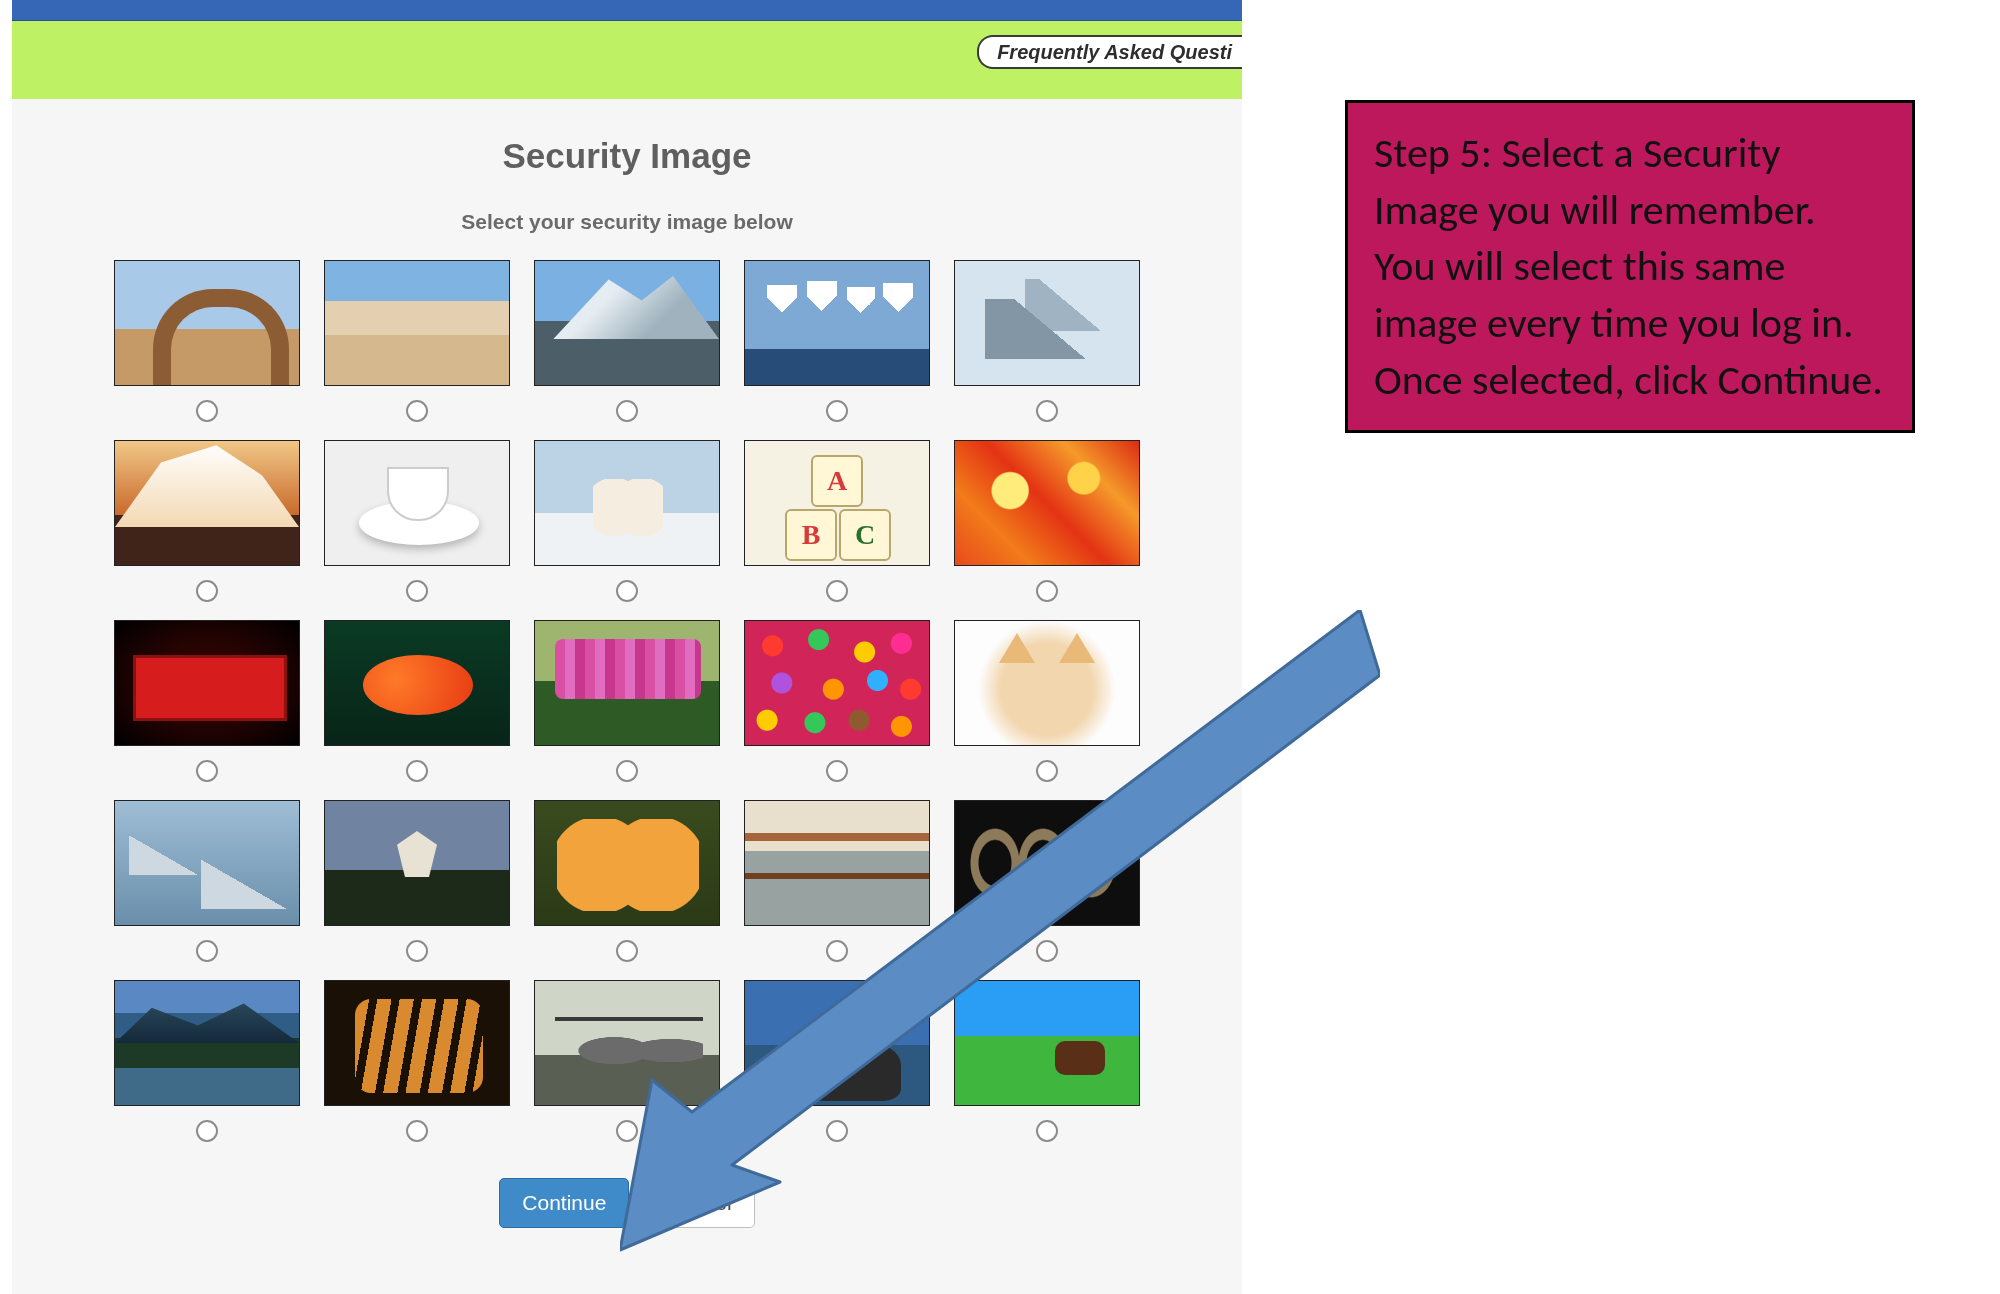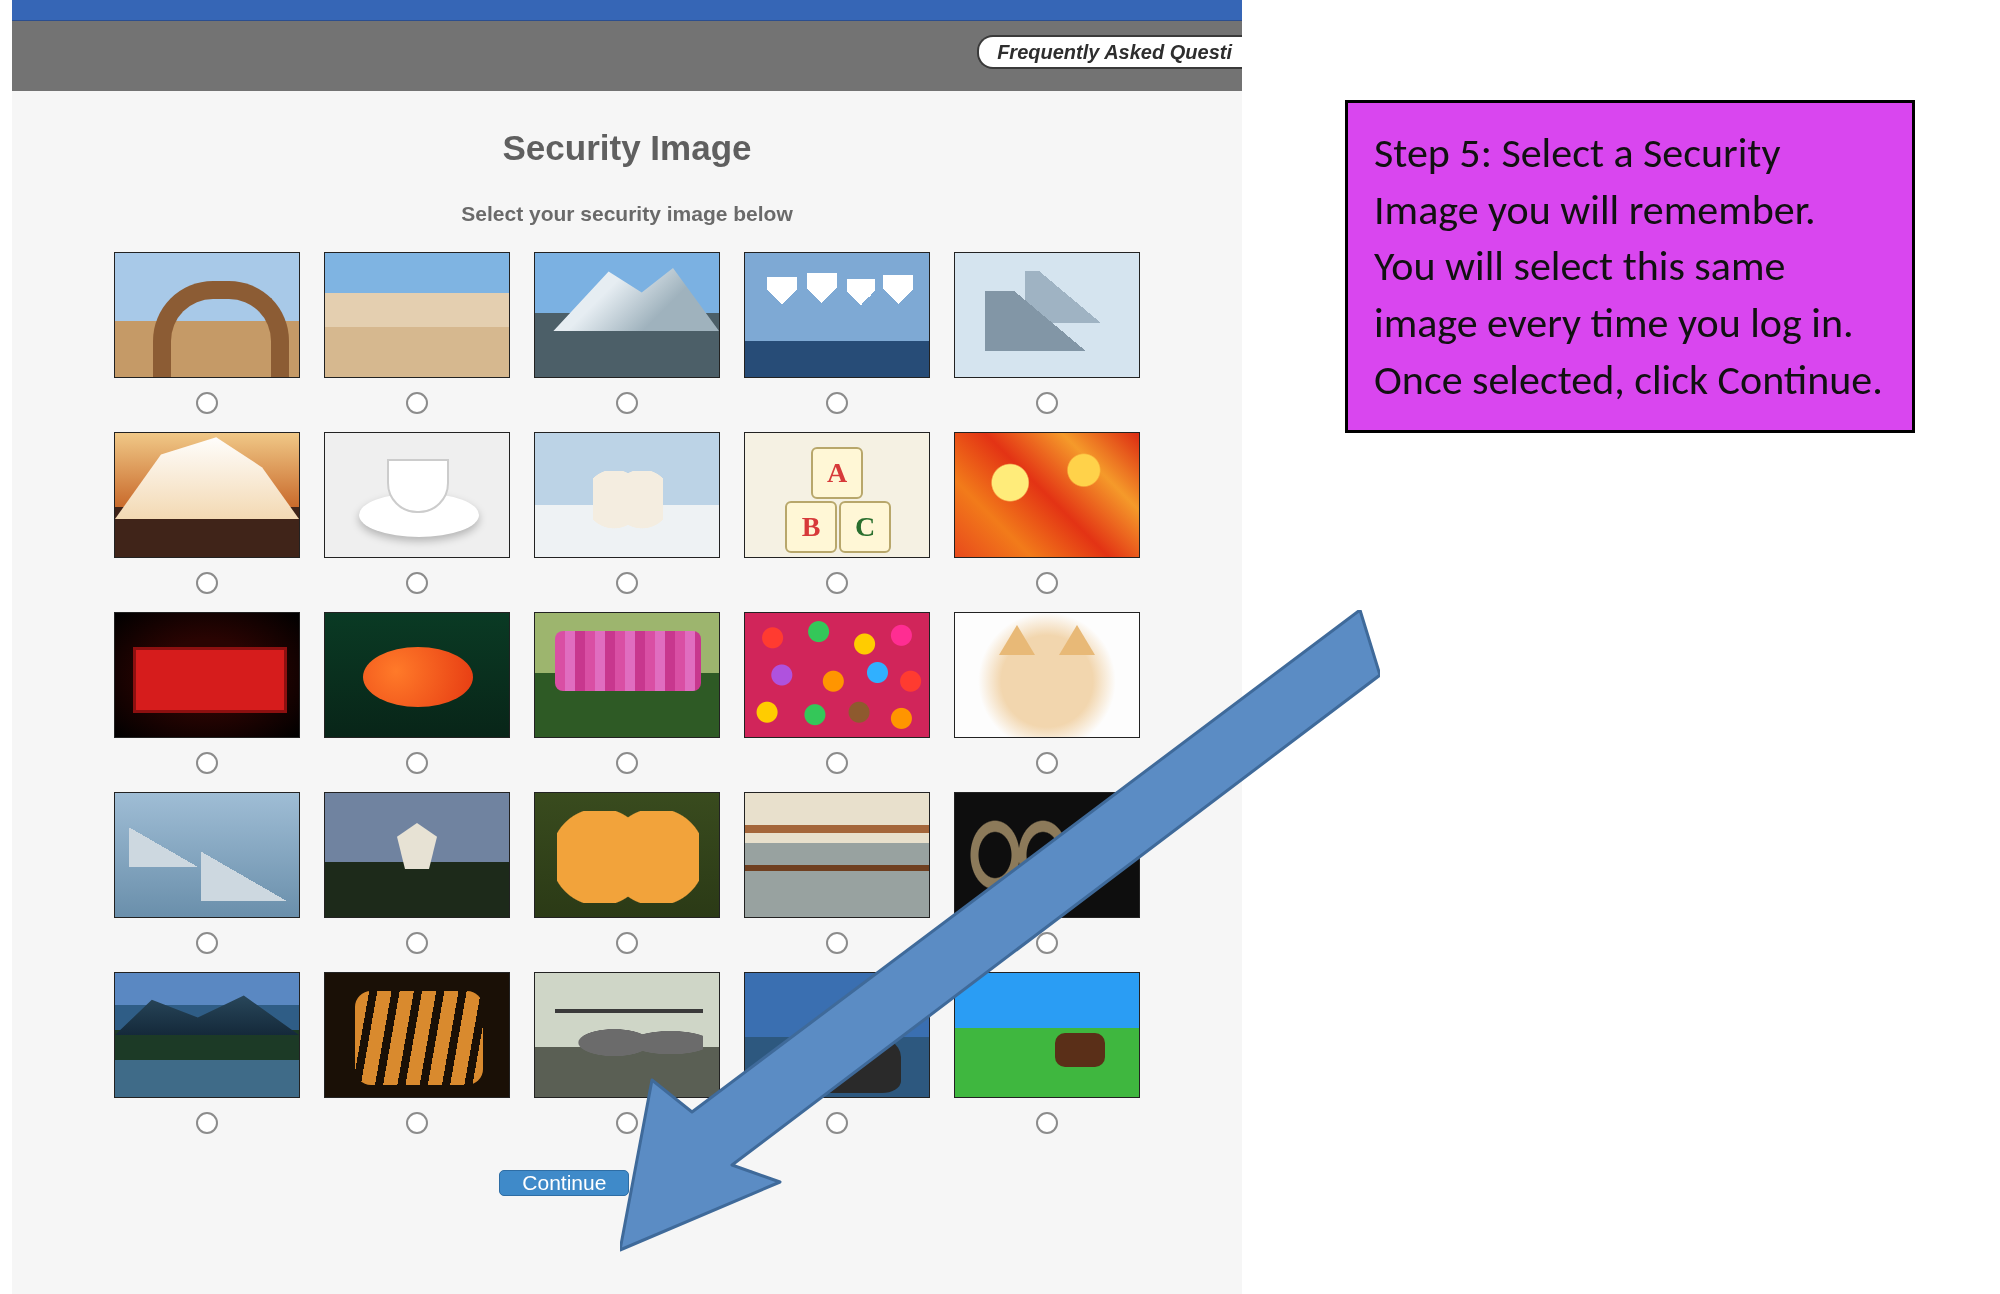--- a/index.html
+++ b/index.html
@@ -24,22 +24,22 @@
     height: 1294px;
     background: #f6f6f6;
   }
   .blue-bar {
     height: 20px;
     background: #3666b6;
     border-bottom: 1px solid #2b4e8f;
   }
   .black-bar {
     position: relative;
-    height: 70px;
-    background: #737373;
+    height: 78px;
+    background: #bef264;
   }
   .faq-pill {
     position: absolute;
     right: 0;
     top: 14px;
     height: 30px;
     background: #ffffff;
     border: 2px solid #3a3a3a;
     border-right: none;
     border-radius: 16px 0 0 16px;
@@ -103,21 +103,21 @@
     background: #fff;
     margin: 14px 0 18px 0;
   }
   .btn-row {
     display: flex;
     justify-content: center;
     gap: 14px;
     margin-top: 18px;
   }
   .btn {
-    padding: 0 22px;
+    padding: 12px 22px;
     font-size: 21px;
     border-radius: 5px;
     border: 1px solid #bfbfbf;
     background: #ffffff;
     color: #4a4a4a;
     cursor: pointer;
   }
   .btn-primary {
     background: #3f8ac9;
     color: #ffffff;
@@ -227,21 +227,21 @@
   .t-cow{ background: linear-gradient(#2a9df4 0 44%, #3fb73f 44%);}
   .t-cow::after{content:"";position:absolute;left:100px;top:60px;width:50px;height:34px;border-radius:10px;background:#5a2f18;}
 
   
   .callout {
     position: absolute;
     right: 85px;
     top: 100px;
     width: 570px;
     border: 3px solid #000;
-    background: #d946ef;
+    background: #be185d;
     padding: 22px 26px;
     font-size: 42px;
     line-height: 1.35;
     font-family: Calibri, Arial, sans-serif;
     color: #111;
     box-sizing: border-box;
   }
   .arrow {
     position: absolute;
     pointer-events: none;

